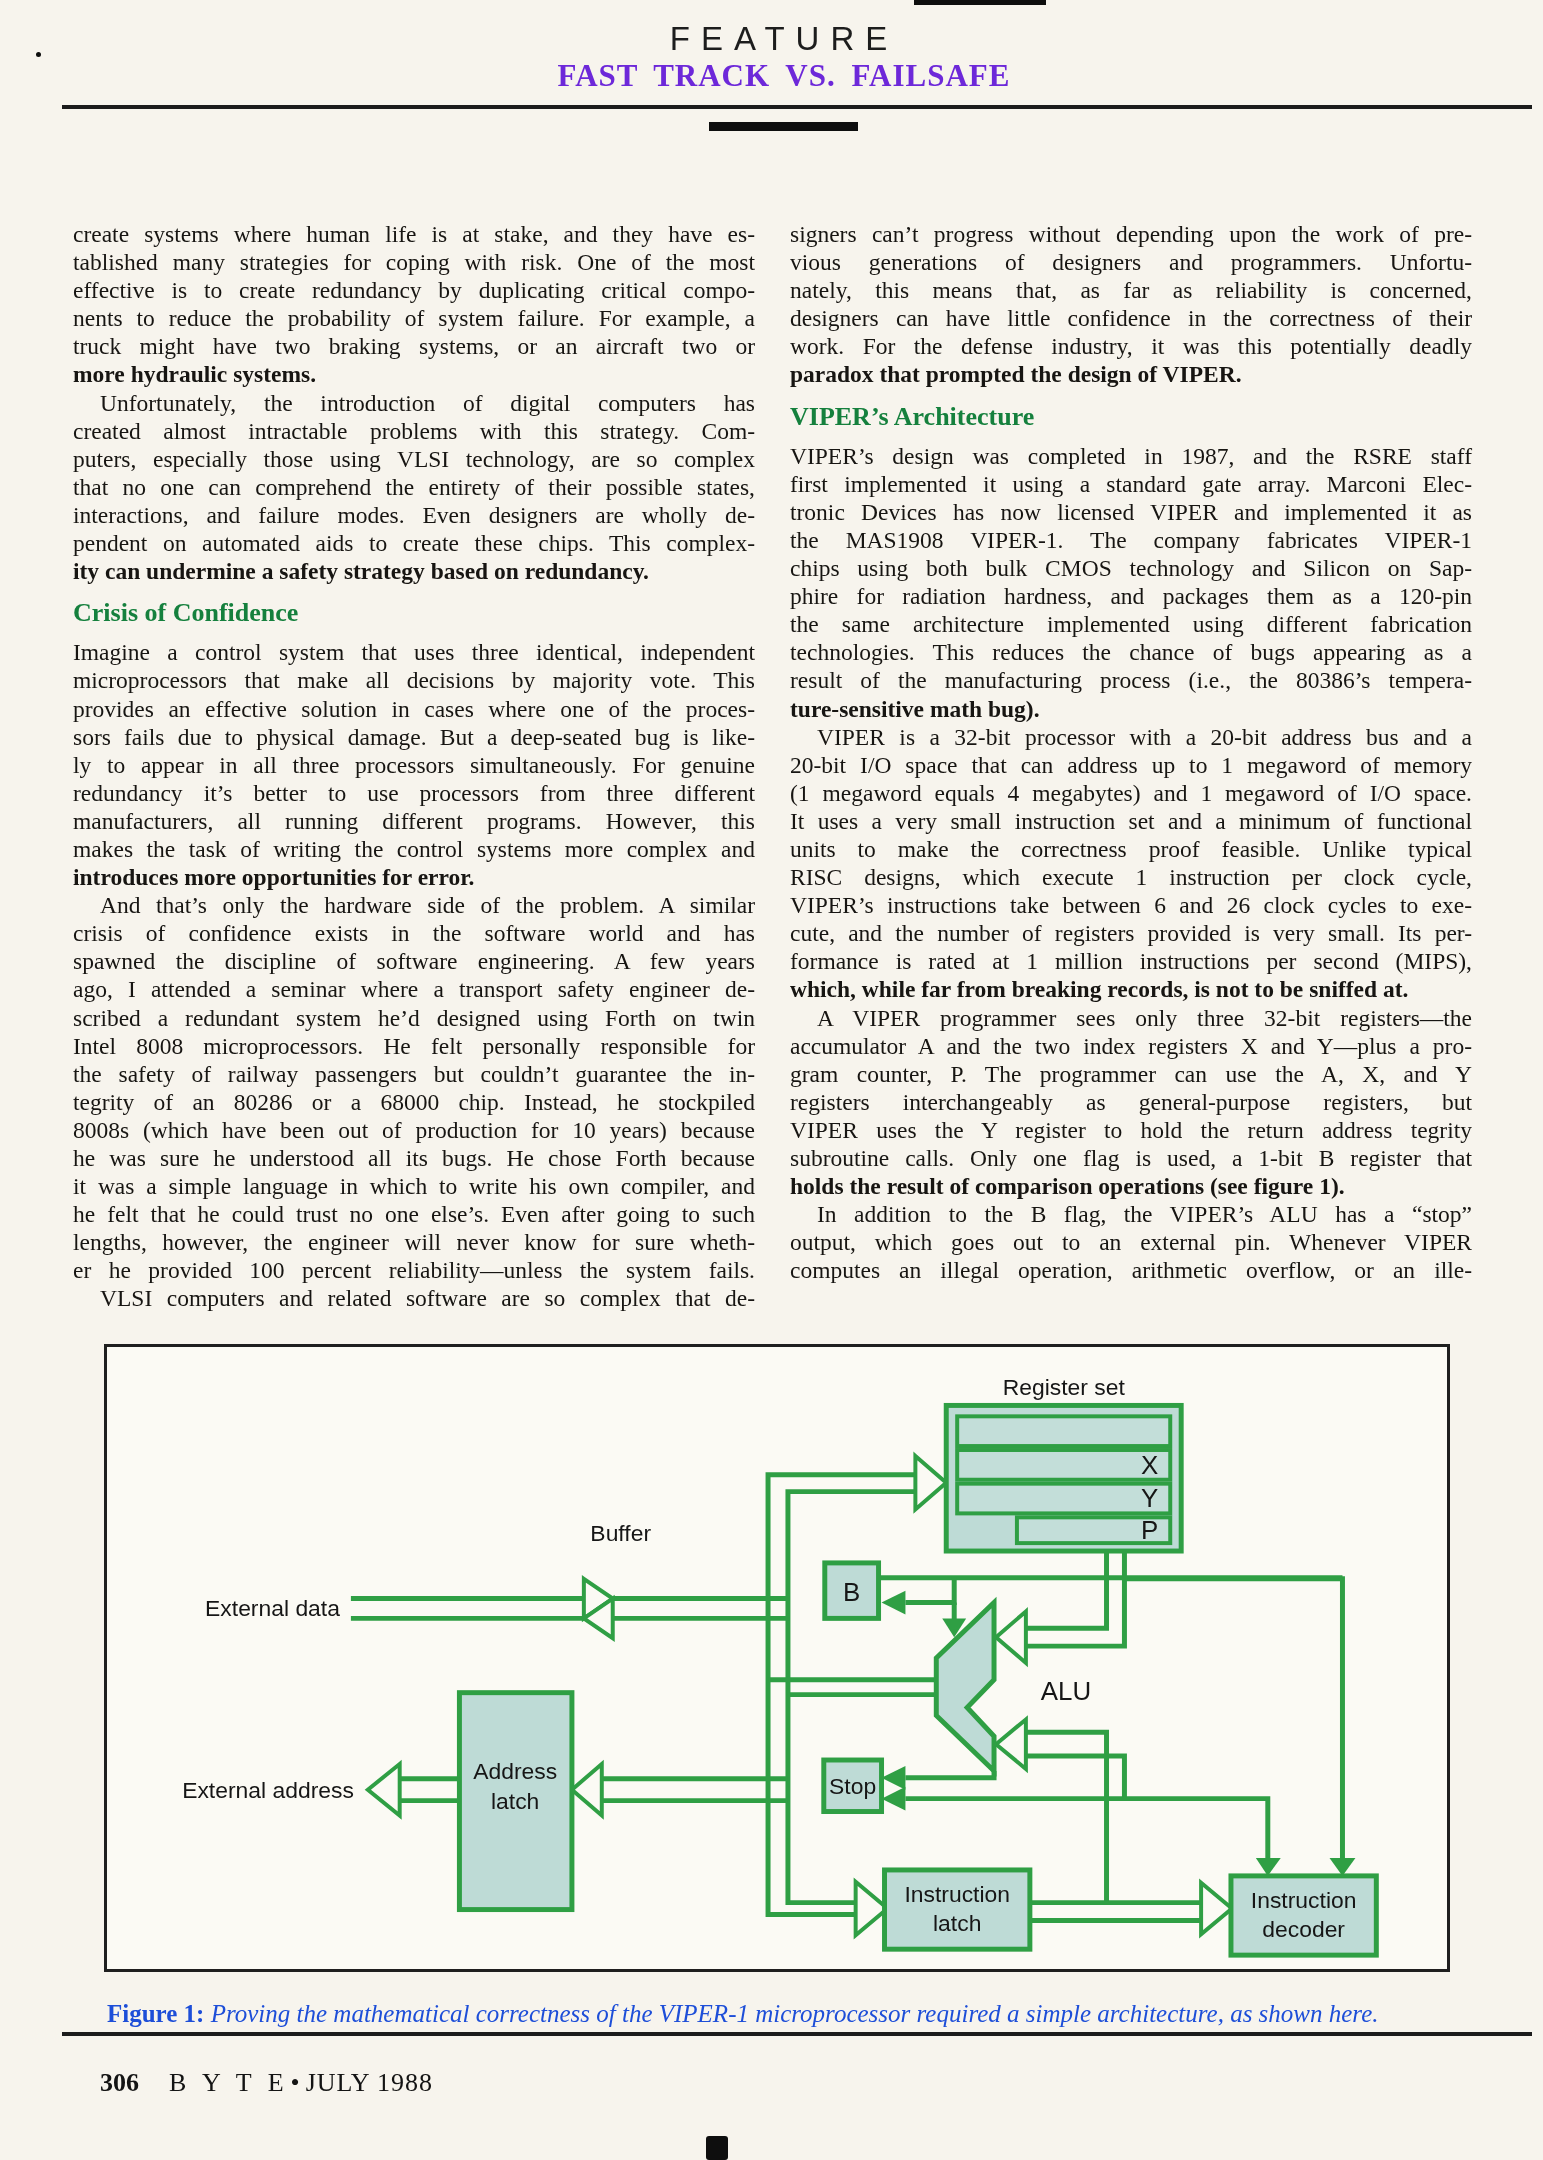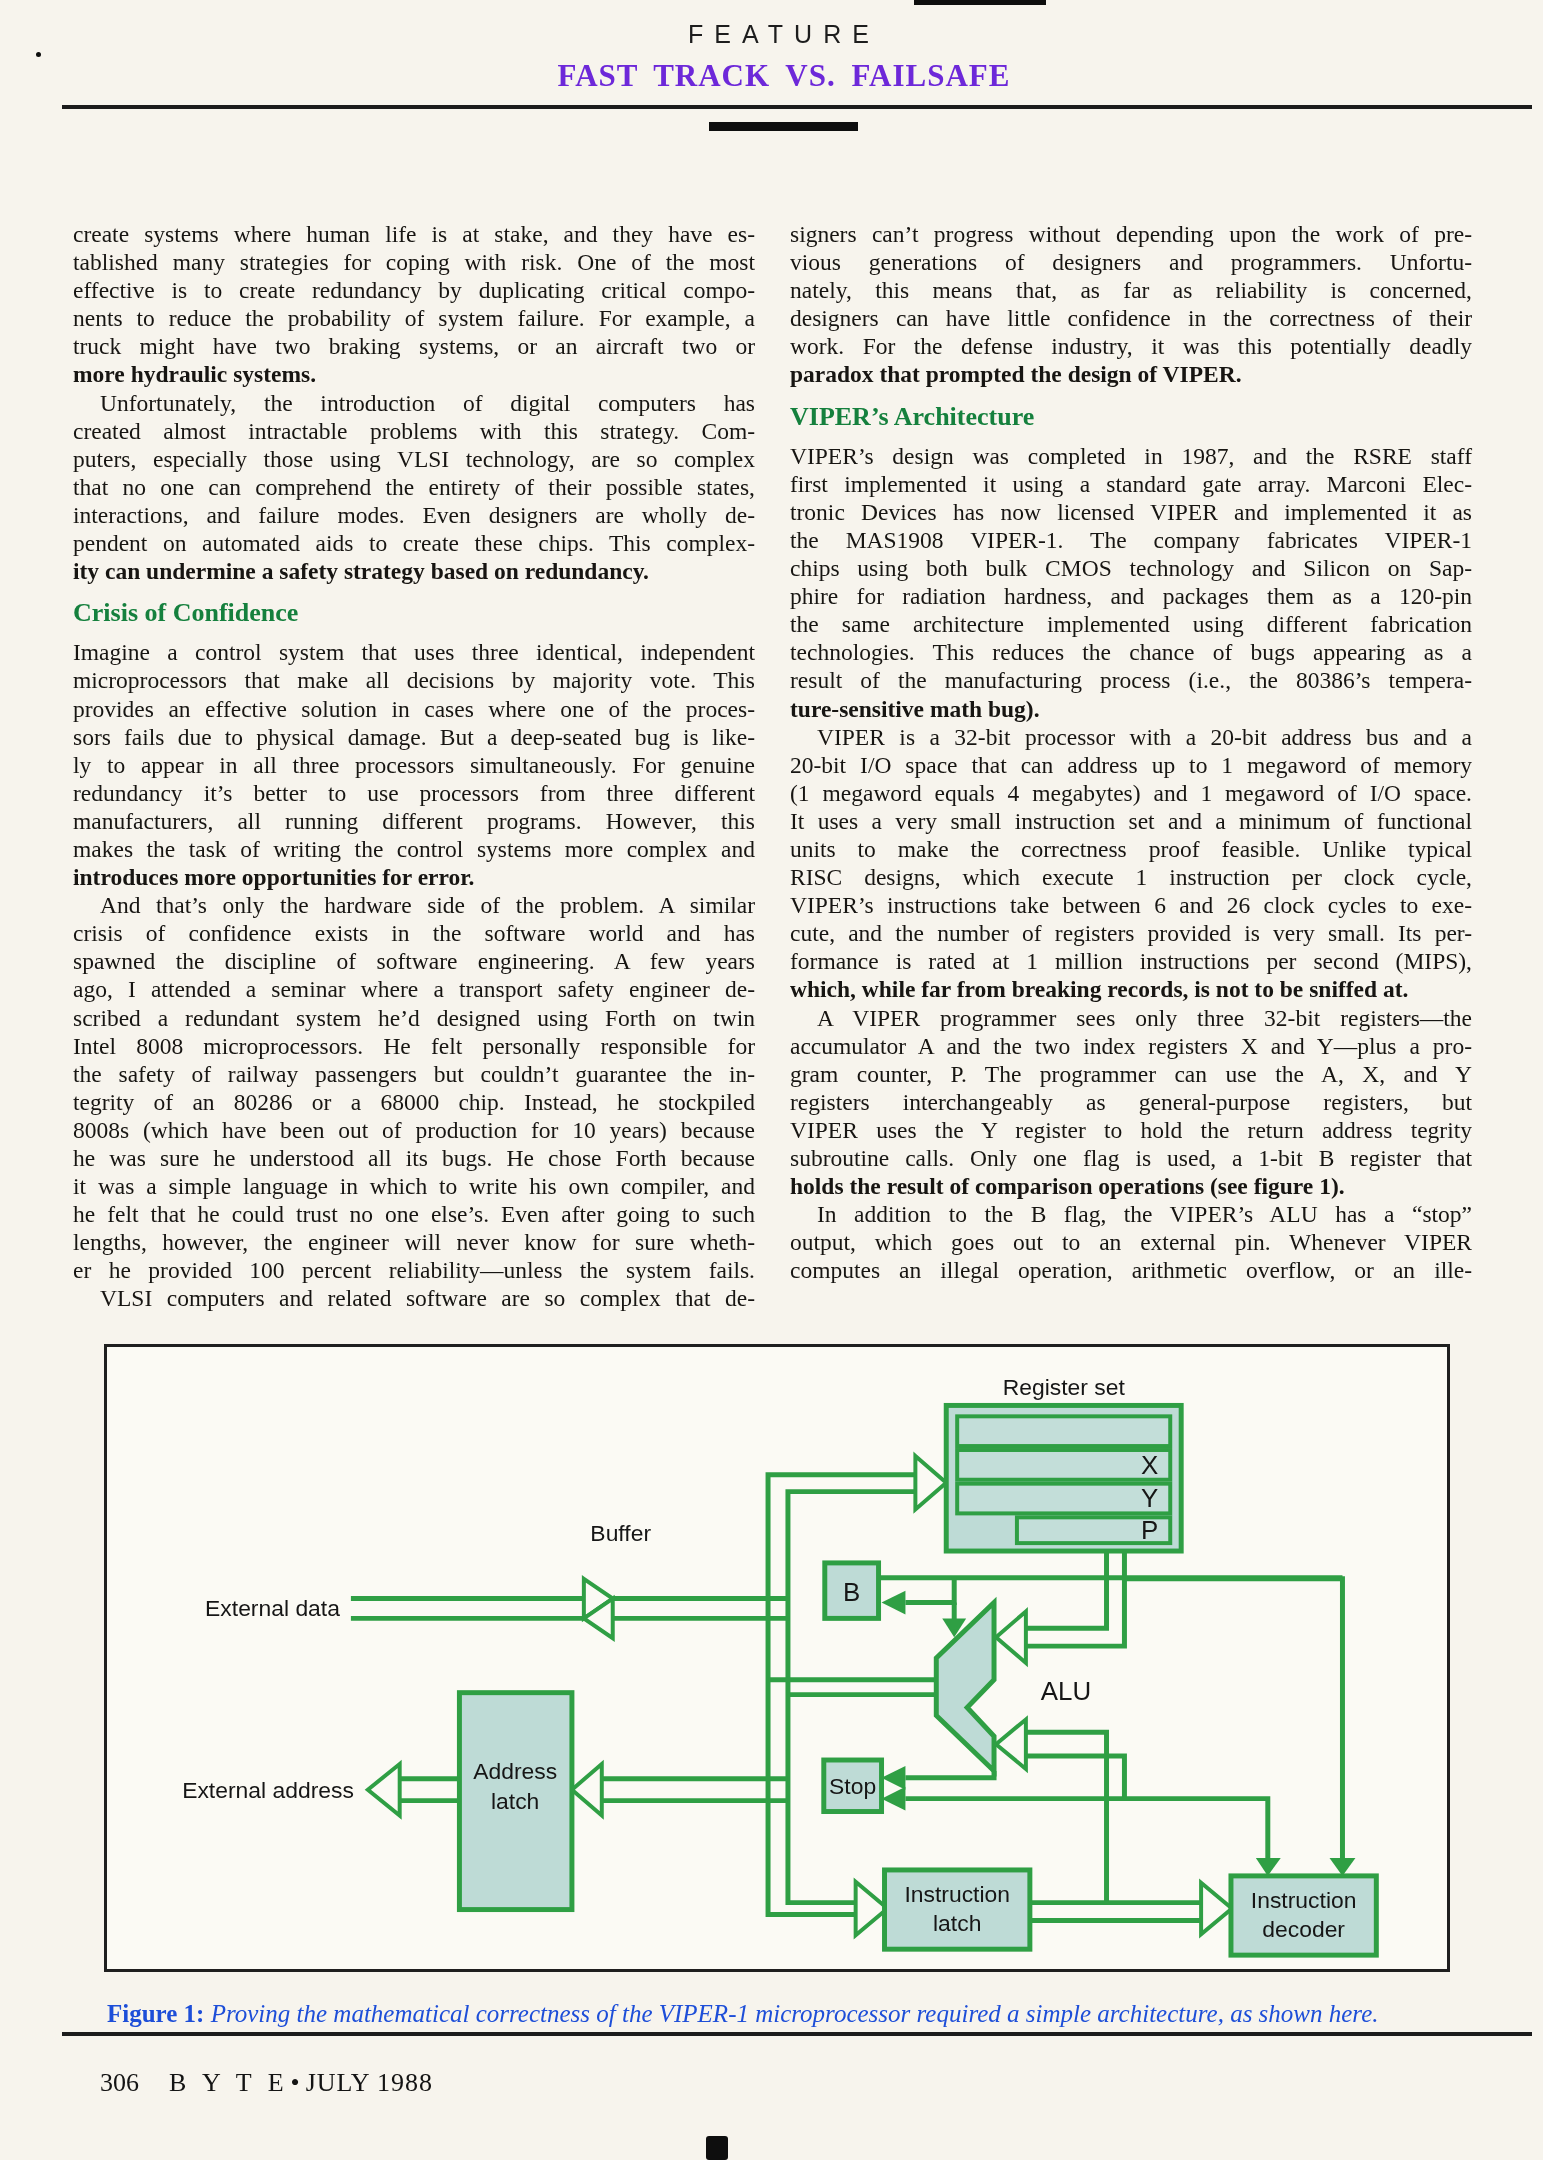--- a/index.html
+++ b/index.html
@@ -6,21 +6,21 @@
   body{
     width:1543px;height:2160px;position:relative;
     background:#f7f4ed;
     font-family:"Liberation Serif",serif;color:#191919;
     overflow:hidden;
   }
   .abs{position:absolute;}
   
   .kicker{
     left:25px;top:20px;width:1518px;text-align:center;
-    font-family:"Liberation Sans",sans-serif;font-size:25px;letter-spacing:11px;
+    font-family:"Liberation Sans",sans-serif;font-size:33px;letter-spacing:11px;
     color:#1d1d1d;
   }
   .page-title{
     left:25px;top:58px;width:1518px;text-align:center;
     font-family:"Liberation Serif",serif;font-size:31px;font-weight:600;
     letter-spacing:1px;word-spacing:7px;color:#6d28d9;
   }
   .rule{left:62px;width:1470px;height:4px;background:#1c1c1c;}
   .rule-top{top:105px;}
   .rule-bottom{top:2032px;}
@@ -57,21 +57,21 @@
   .lbl26{font-size:26px;}
   
   .caption{
     left:107px;top:2000px;width:1340px;font-size:25px;color:#1d4ed8;
   }
   .caption b{font-style:normal;font-weight:bold;}
   .caption i{font-style:italic;}
   .footer{
     left:100px;top:2068px;font-size:26px;color:#141414;white-space:nowrap;
   }
-  .footer .pg{font-weight:normal;}
+  .footer .pg{font-weight:bold;}
   .footer .mag{margin-left:30px;letter-spacing:5px;}
   .footer .bul{margin:0 6px 0 2px;}
   .footer .iss{letter-spacing:1px;}
 </style>
 </head>
 <body>
 
 <div class="abs kicker">FEATURE</div>
 <div class="abs page-title">FAST TRACK VS. FAILSAFE</div>
 <div class="abs rule rule-top"></div>

